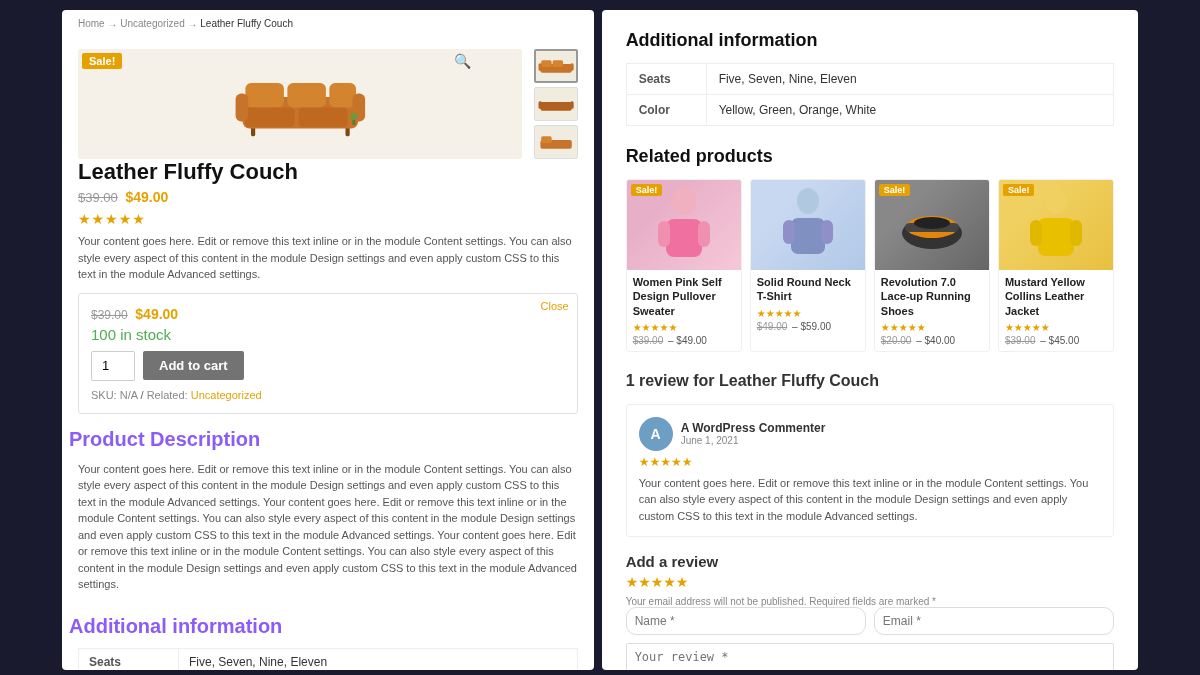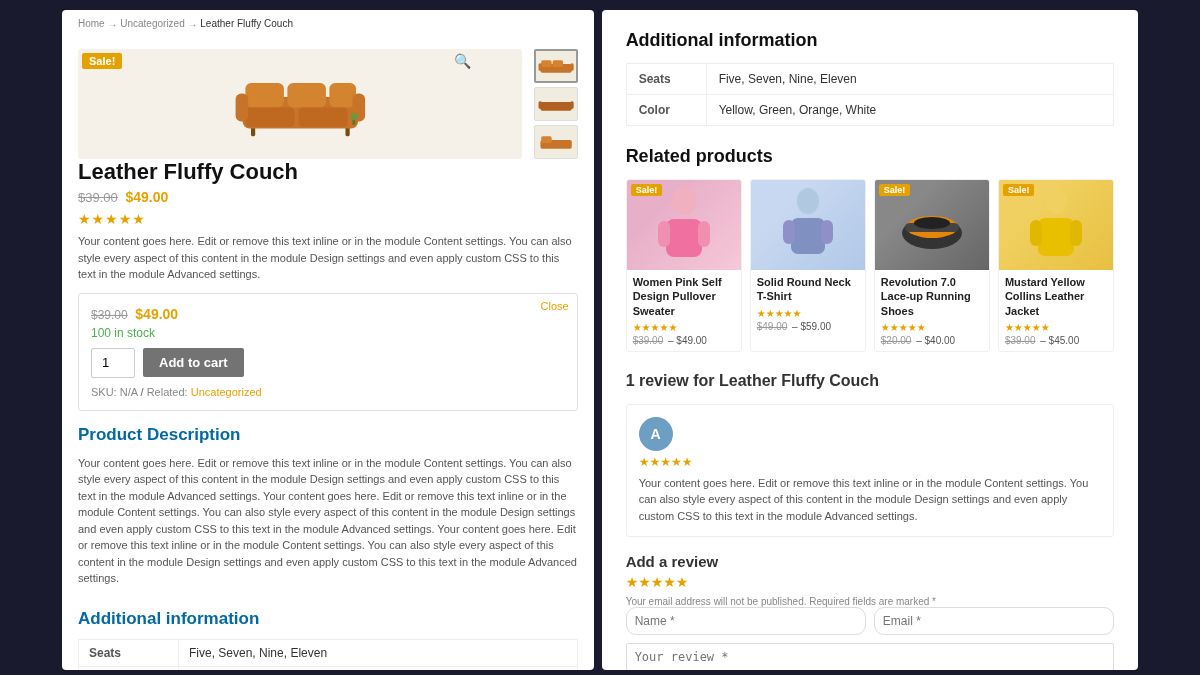--- a/index.html
+++ b/index.html
@@ -143,21 +143,21 @@
       right: 8px;
       font-size: 11px;
       color: #e5a100;
       cursor: pointer;
     }
     .cart-price-row {
       margin-bottom: 4px;
     }
     .cart-price-old { text-decoration: line-through; color: #999; font-size: 12px; margin-right: 4px; }
     .cart-price-new { color: #e5a100; font-size: 14px; font-weight: bold; }
-    .stock-text { font-size: 12px; color: #4caf50; margin-bottom: 8px; }
+    .stock-text { font-size: 15px; color: #4caf50; margin-bottom: 8px; }
     .qty-add-row { display: flex; align-items: center; gap: 8px; margin-bottom: 8px; }
     .qty-input {
       width: 44px;
       height: 30px;
       border: 1px solid #ccc;
       border-radius: 2px;
       text-align: center;
       font-size: 13px;
     }
     .add-to-cart-btn {
@@ -169,25 +169,25 @@
       border-radius: 2px;
       cursor: pointer;
       font-weight: bold;
     }
     .sku-line { font-size: 11px; color: #666; }
     .sku-line span { color: #888; }
     .sku-line a { color: #e5a100; text-decoration: none; }
 
     
     .section-title {
-      font-size: 17px;
-      font-weight: bold;
-      color: #0369a1;
+      font-size: 20px;
+      font-weight: bold;
+      color: #8b5cf6;
       margin-bottom: 10px;
-      padding: 14px 16px 0;
+      padding: 14px 7px 0;
     }
 
     
     .product-desc-section { padding: 0 16px; }
     .product-desc-text { font-size: 11px; color: #555; line-height: 1.5; margin-bottom: 8px; }
 
     
     .info-table { width: 100%; border-collapse: collapse; margin: 0 16px; width: calc(100% - 32px); }
     .info-table td { padding: 6px 10px; font-size: 12px; border: 1px solid #eee; }
     .info-table td:first-child { font-weight: bold; color: #555; width: 100px; }
@@ -517,20 +517,24 @@
           <div class="right-card-price"><span class="right-card-price-old">$39.00</span> – $45.00</div>
         </div>
       </div>
     </div>
 
     
     <h2 class="review-section-title">1 review for Leather Fluffy Couch</h2>
     <div class="review-card">
       <div class="reviewer-row">
         <div class="reviewer-avatar">A</div>
+        <div>
+          <div class="reviewer-name">A WordPress Commenter</div>
+          <div class="reviewer-date">June 1, 2021</div>
+        </div>
       </div>
       <div class="review-stars">★★★★★</div>
       <p class="review-text">Your content goes here. Edit or remove this text inline or in the module Content settings. You can also style every aspect of this content in the module Design settings and even apply custom CSS to this text in the module Advanced settings.</p>
     </div>
 
     
     <div class="add-review-title">Add a review</div>
     <div class="review-rating-row">★★★★★</div>
     <p class="form-note">Your email address will not be published. Required fields are marked *</p>
     <div class="form-row">

